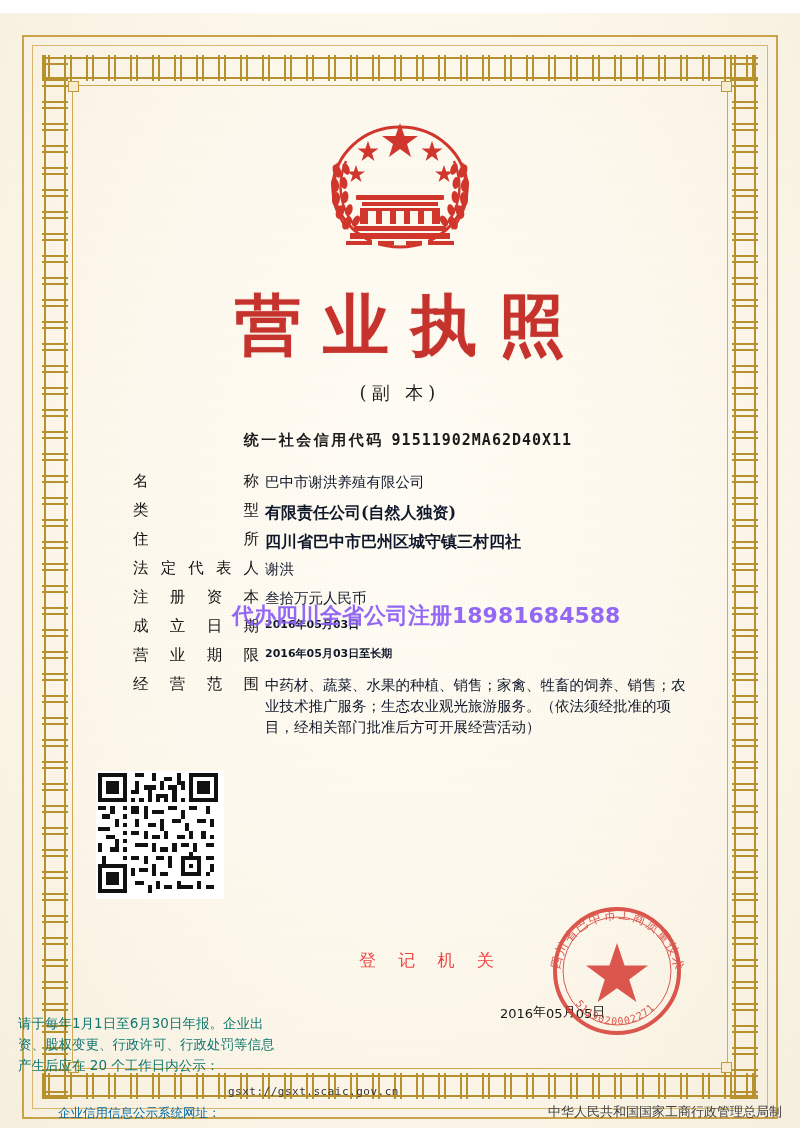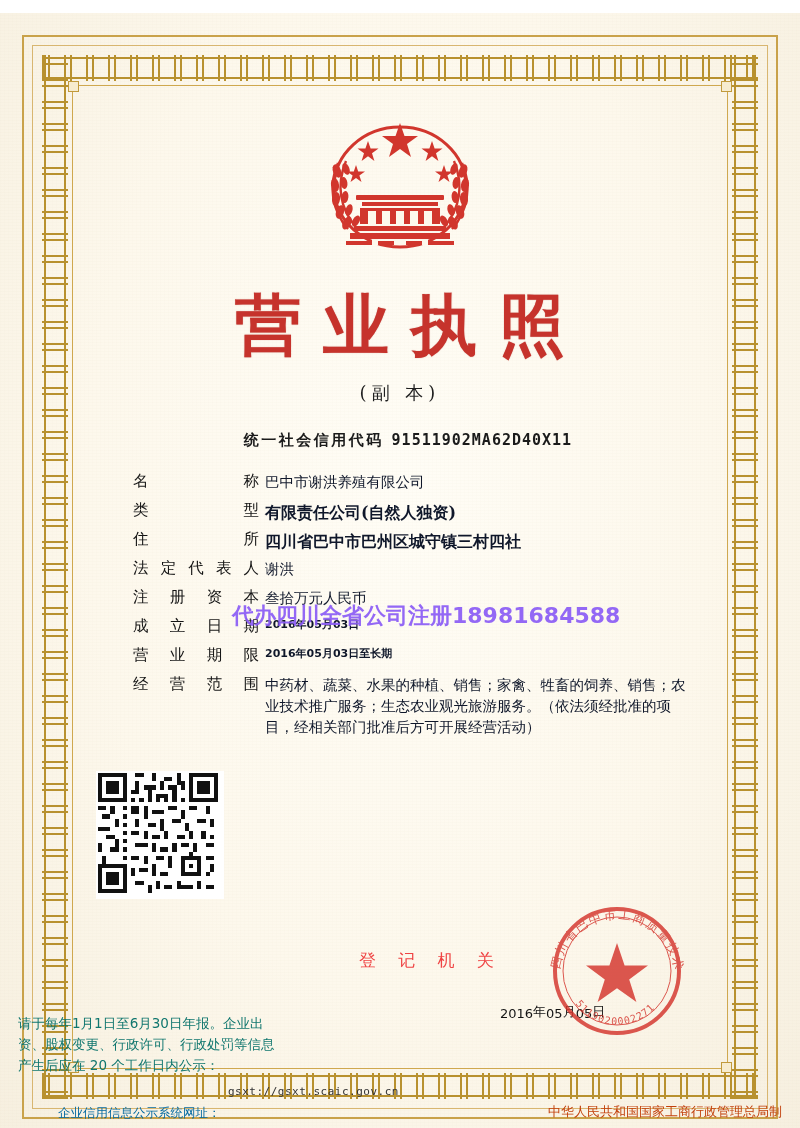--- a/index.html
+++ b/index.html
@@ -275,21 +275,21 @@
     font-size: 11px;
     color: #333;
     letter-spacing: .5px;
   }
   .footer-issuer {
     position: absolute;
     right: 18px;
     top: 1090px;
     font-family: "DejaVu Sans", sans-serif;
     font-size: 13px;
-    color: #c2410c;
+    color: #404040;
   }
 </style>
 </head>
 <body>
 
 <div class="page">
 
   <div class="paper-tone"></div>
   <div class="paper-grain"></div>
 

